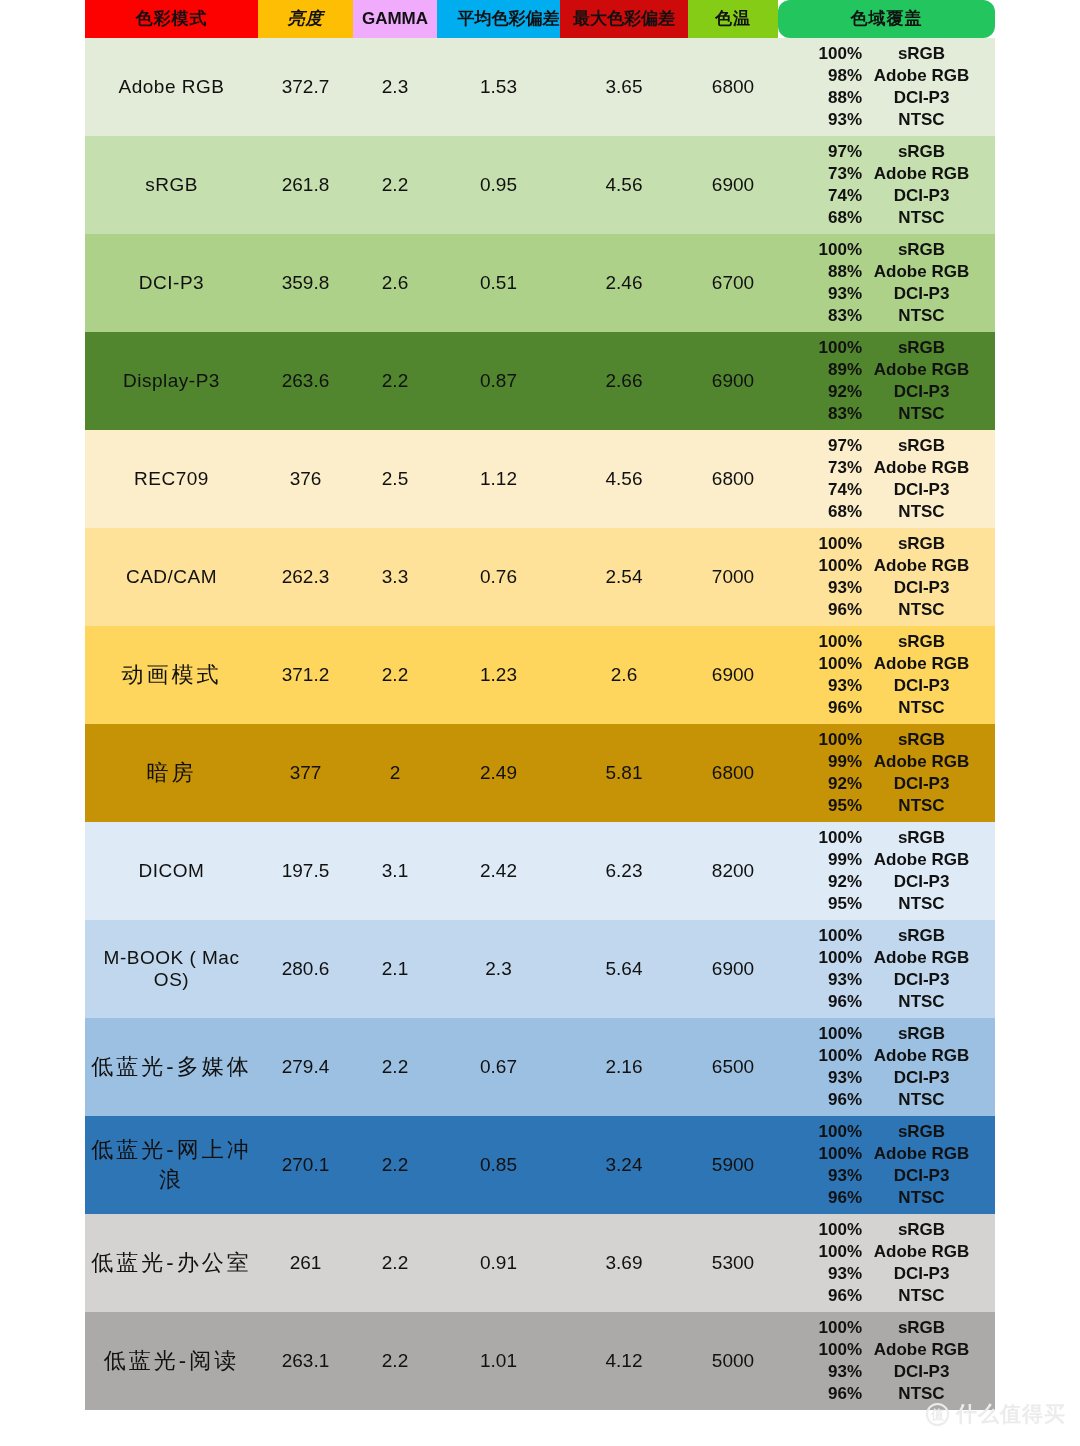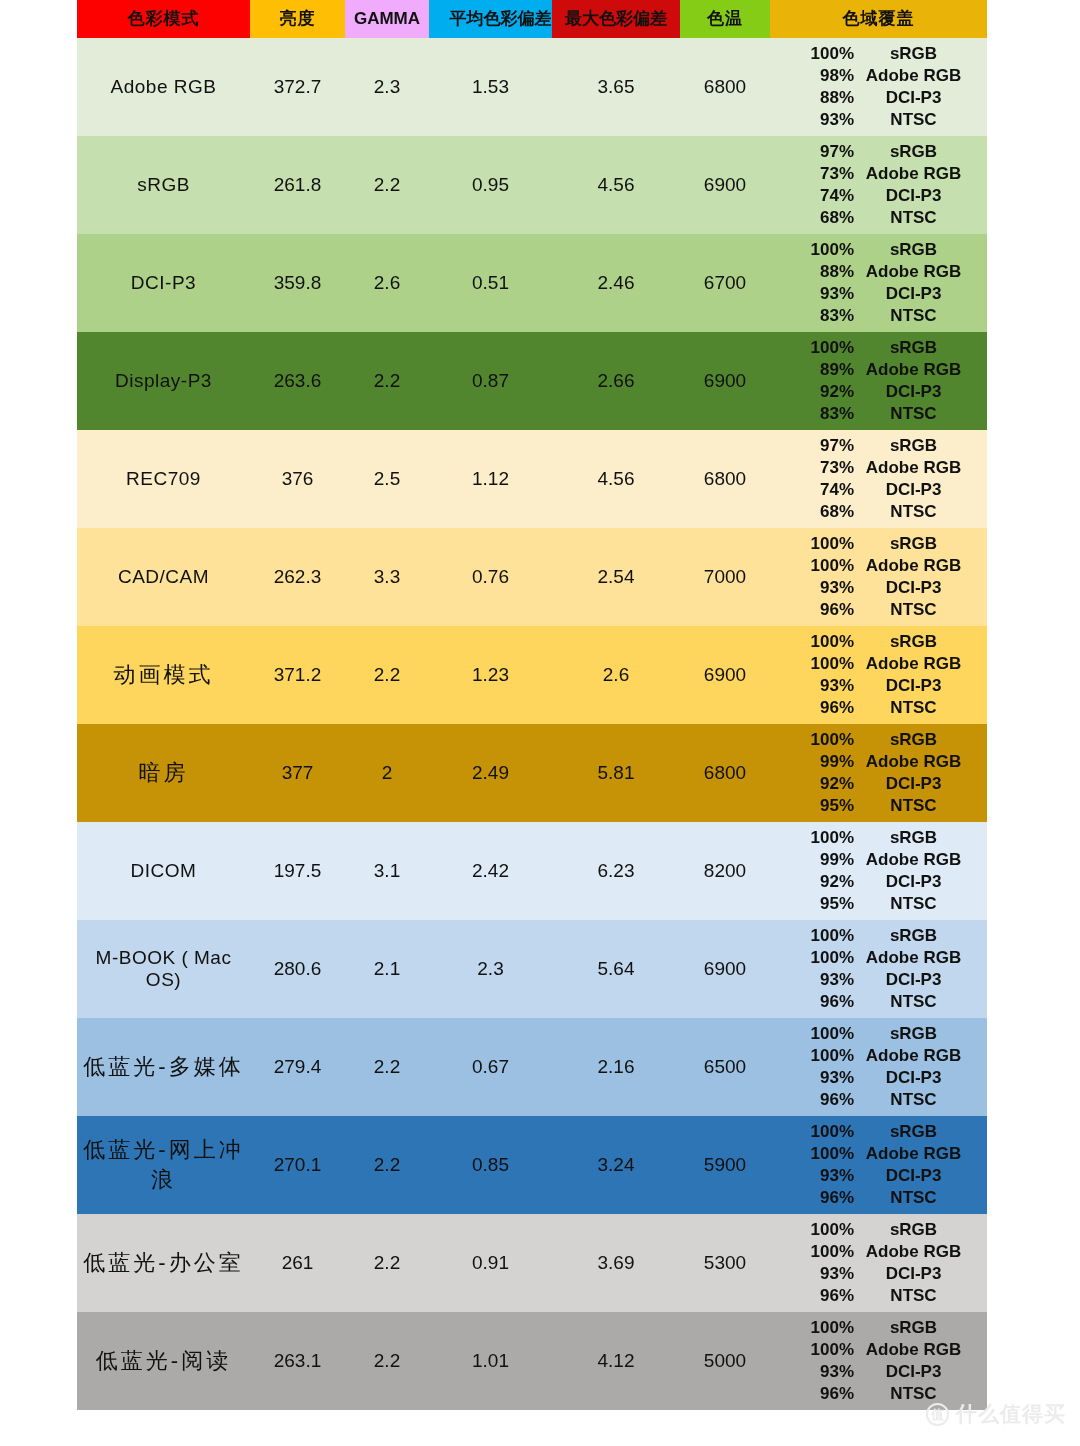--- a/index.html
+++ b/index.html
@@ -11,21 +11,21 @@
     overflow: hidden;
   }
   #page {
     position: relative;
     width: 1080px;
     height: 1446px;
     background: #ffffff;
   }
   #table-wrap {
     position: absolute;
-    left: 77px;
+    left: 85px;
     top: 0px;
     width: 910px;
   }
   table.spec-table {
     width: 910px;
     border-collapse: collapse;
     table-layout: fixed;
   }
   table.spec-table col.c-mode   { width: 173px; }
   table.spec-table col.c-bright { width: 95px; }
@@ -40,26 +40,26 @@
     font-size: 17px;
     font-weight: bold;
     color: #111111;
     text-align: center;
     vertical-align: middle;
     letter-spacing: 1px;
     padding: 0;
     line-height: 38px;
   }
   thead th.h-mode   { background: #fd0101; }
-  thead th.h-bright { background: #fdbe04; }
+  thead th.h-bright { background: #fdbe04; font-style: italic; }
   thead th.h-gamma  { background: #f0abfc; letter-spacing: 0px; }
   thead th.h-avg    { background: #00aeef; letter-spacing: 0px; padding-left: 20px; }
   thead th.h-max    { background: #cf0a0a; letter-spacing: 0px; }
   thead th.h-temp   { background: #84cc16; font-family: Liberation Serif, serif; }
-  thead th.h-gamut  { background: #eab308; }
+  thead th.h-gamut  { background: #22c55e; border-radius: 12px; }
 
   tbody td {
     height: 91px;
     padding: 0;
     font-size: 19px;
     color: #111111;
     text-align: center;
     vertical-align: middle;
     font-weight: normal;
   }

